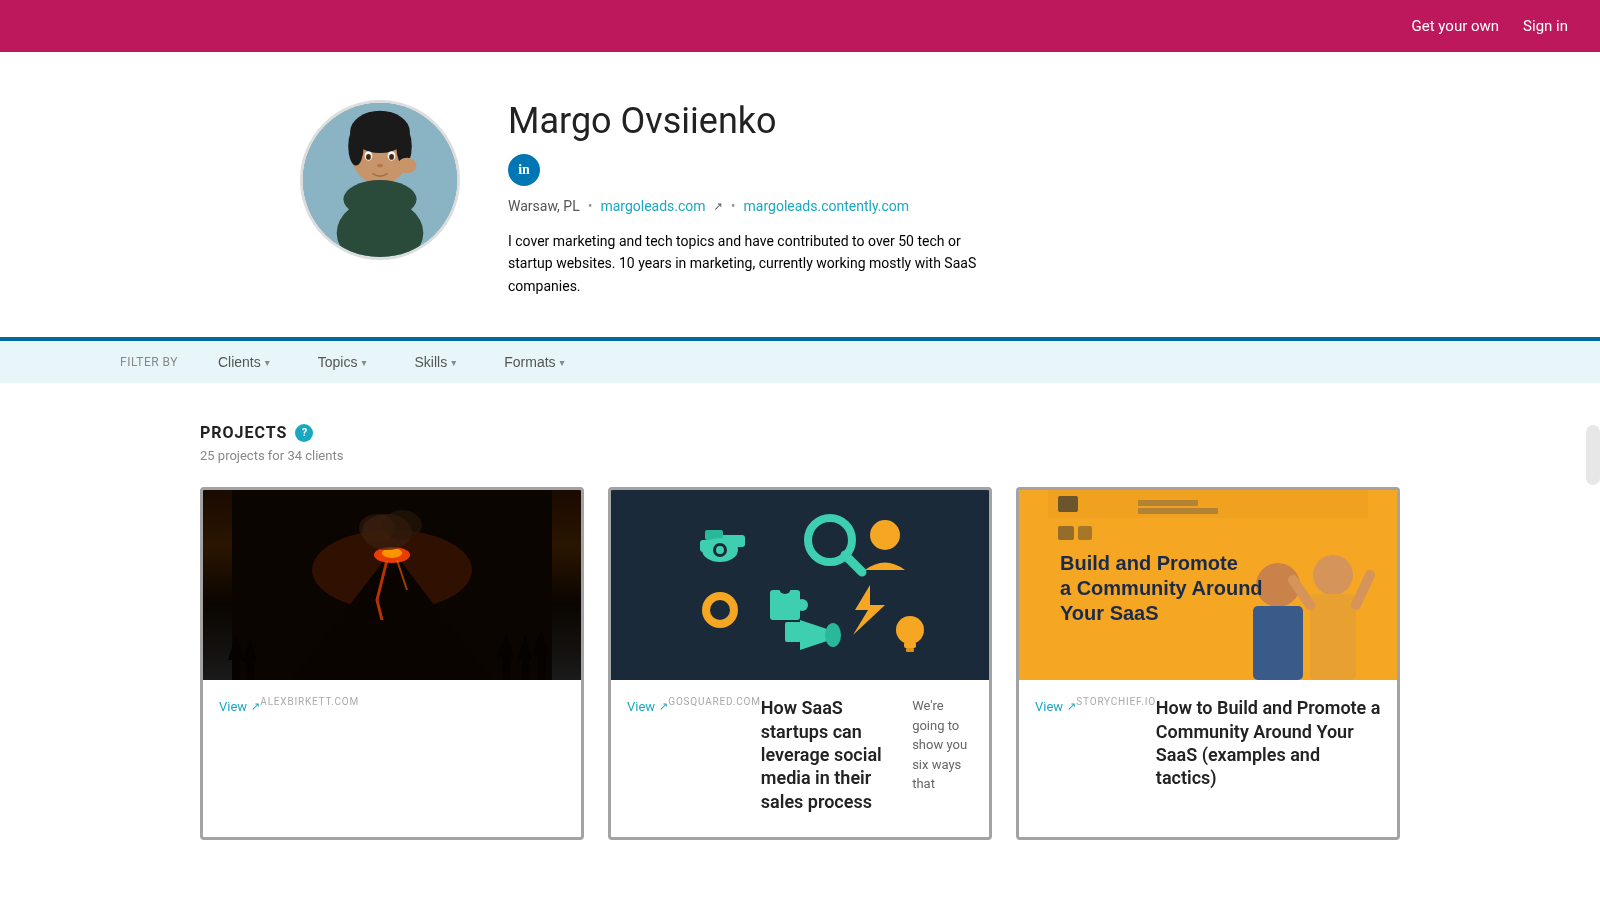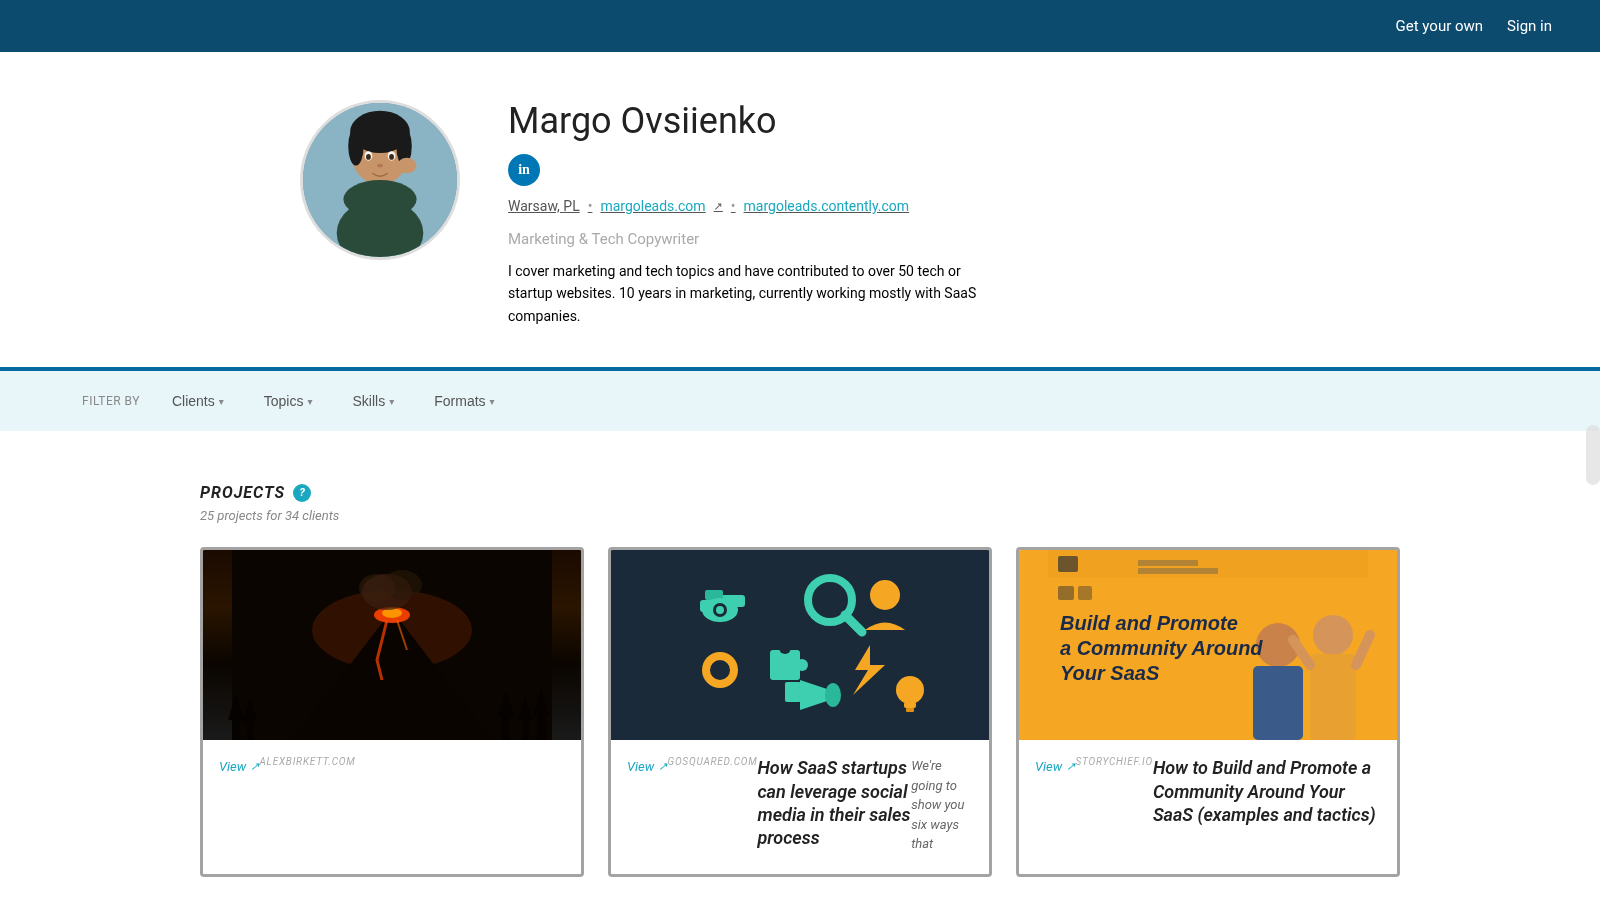--- a/index.html
+++ b/index.html
@@ -1,25 +1,25 @@
 <!DOCTYPE html>
 <html><head>
   <meta charset="utf-8">
   <style>
     * { margin: 0; padding: 0; box-sizing: border-box; }
     body { font-family: -apple-system, BlinkMacSystemFont, 'Segoe UI', Roboto, sans-serif; background: #fff; color: #333; }
 
     
     .top-nav {
-      background: #0c4a6e;
+      background: #be185d;
       height: 52px;
       display: flex;
       align-items: center;
       justify-content: flex-end;
-      padding: 0 48px;
+      padding: 0 32px;
       gap: 24px;
     }
     .top-nav a {
       color: #fff;
       text-decoration: none;
       font-size: 15px;
     }
 
     
     .profile-section {
@@ -69,21 +69,20 @@
       font-weight: bold;
       font-family: serif;
     }
     .profile-links {
       display: flex;
       align-items: center;
       gap: 8px;
       margin-bottom: 16px;
       font-size: 14px;
       color: #555;
-      text-decoration: underline;
     }
     .profile-links a {
       color: #1aa8c0;
       text-decoration: none;
     }
     .dot { color: #999; }
     .profile-title {
       font-size: 15px;
       color: #aaa;
       margin-bottom: 12px;
@@ -91,25 +90,25 @@
     .profile-bio {
       font-size: 14px;
       color: #000000;
       line-height: 1.6;
       max-width: 480px;
     }
 
     
     .filter-bar {
       background: #e8f6fa;
-      padding: 0 82px;
-      height: 60px;
-      display: flex;
-      align-items: center;
-      gap: 24px;
+      padding: 0 120px;
+      height: 42px;
+      display: flex;
+      align-items: center;
+      gap: 32px;
       font-size: 13px;
     }
     .filter-label {
       color: #888;
       font-size: 12px;
       letter-spacing: 0.5px;
       text-transform: uppercase;
     }
     .filter-btn {
       background: none;
@@ -119,22 +118,21 @@
       font-size: 14px;
       display: flex;
       align-items: center;
       gap: 4px;
       padding: 4px 8px;
     }
     .chevron { font-size: 10px; color: #888; }
 
     
     .projects-section {
-      padding: 52px 200px;
-      font-style: italic;
+      padding: 40px 200px;
     }
     .projects-header {
       display: flex;
       align-items: center;
       gap: 8px;
       margin-bottom: 6px;
     }
     .projects-title {
       font-size: 16px;
       font-weight: 700;
@@ -300,21 +298,20 @@
       <div class="linkedin-icon">in</div>
     </div>
     <div class="profile-links">
       <span>Warsaw, PL</span>
       <span class="dot">•</span>
       <a href="#">margoleads.com</a>
       <span class="ext-icon">↗</span>
       <span class="dot">•</span>
       <a href="#">margoleads.contently.com</a>
     </div>
-    <div class="profile-title">Marketing &amp; Tech Copywriter</div>
     <p class="profile-bio">I cover marketing and tech topics and have contributed to over 50 tech or startup websites. 10 years in marketing, currently working mostly with SaaS companies.</p>
   </div>
 </section>
 
 <div class="filter-bar">
   <span class="filter-label">FILTER BY</span>
   <button class="filter-btn">
     <span>Clients</span>
     <span class="chevron">▾</span>
   </button>

